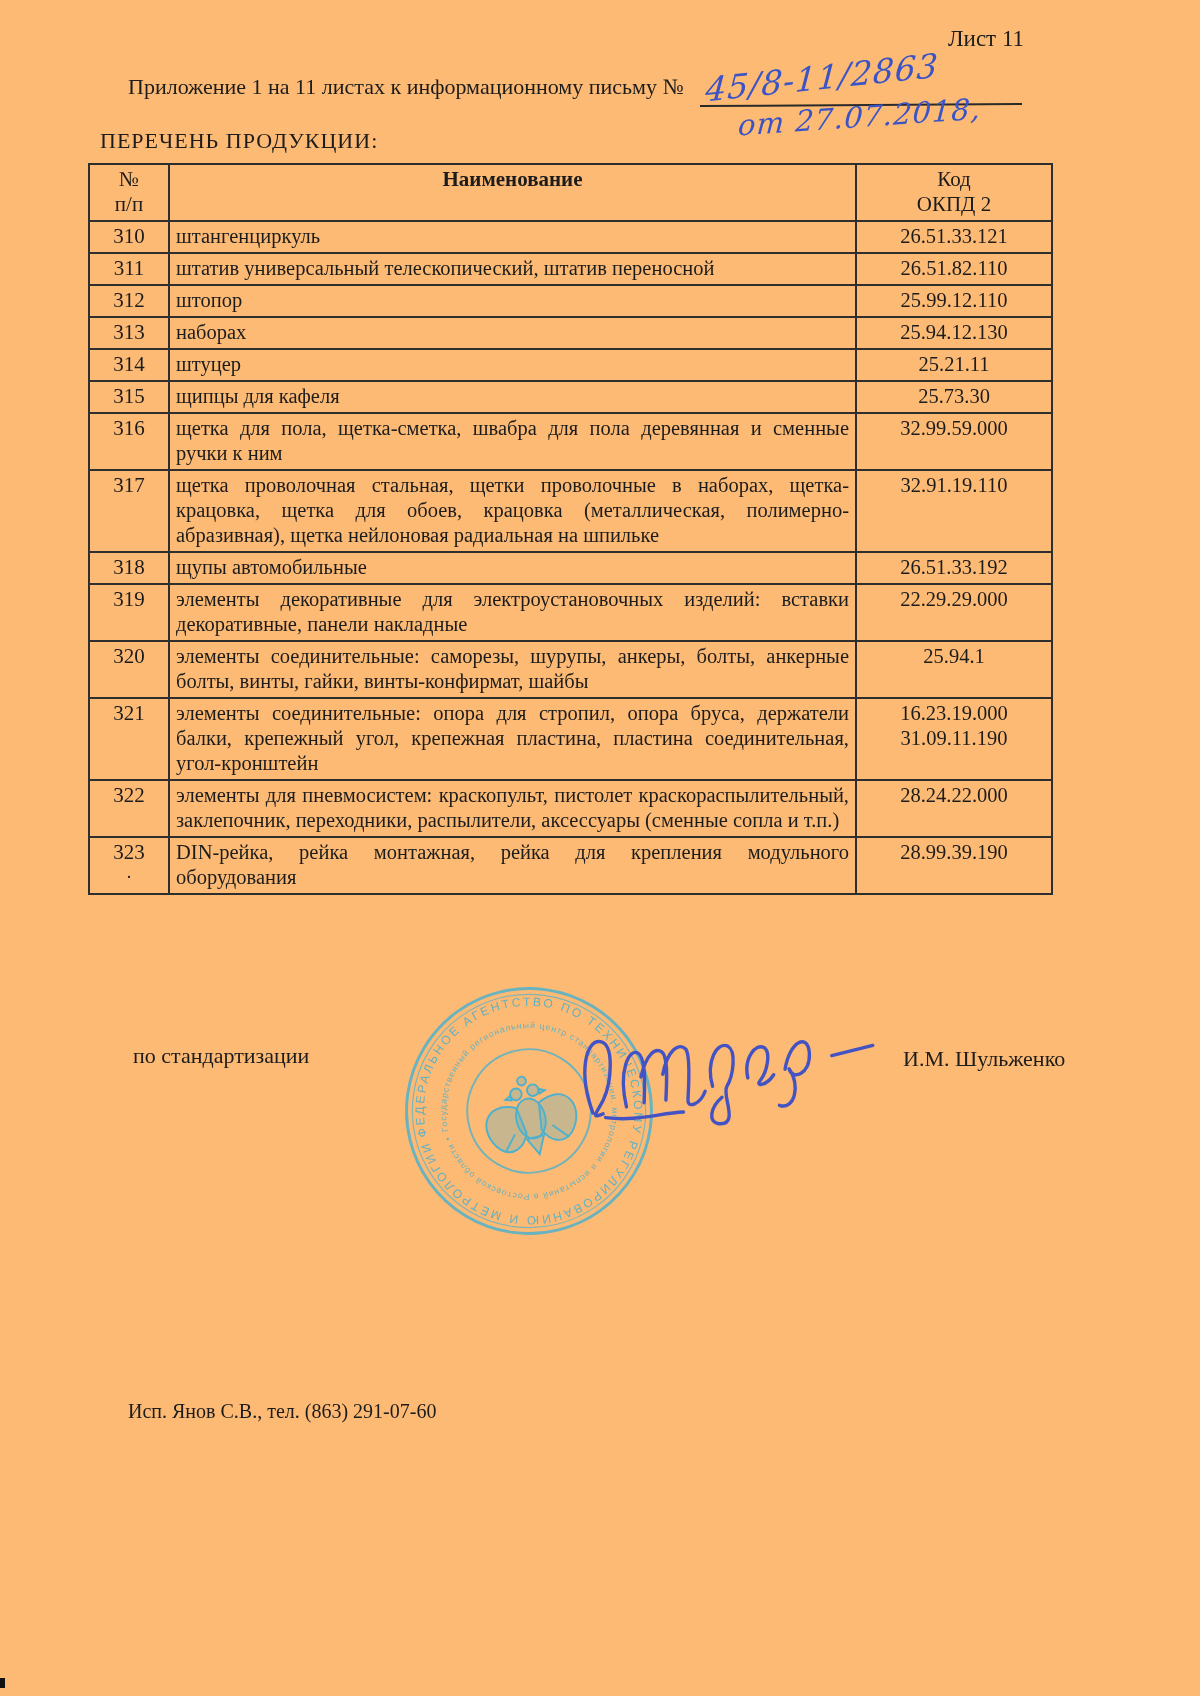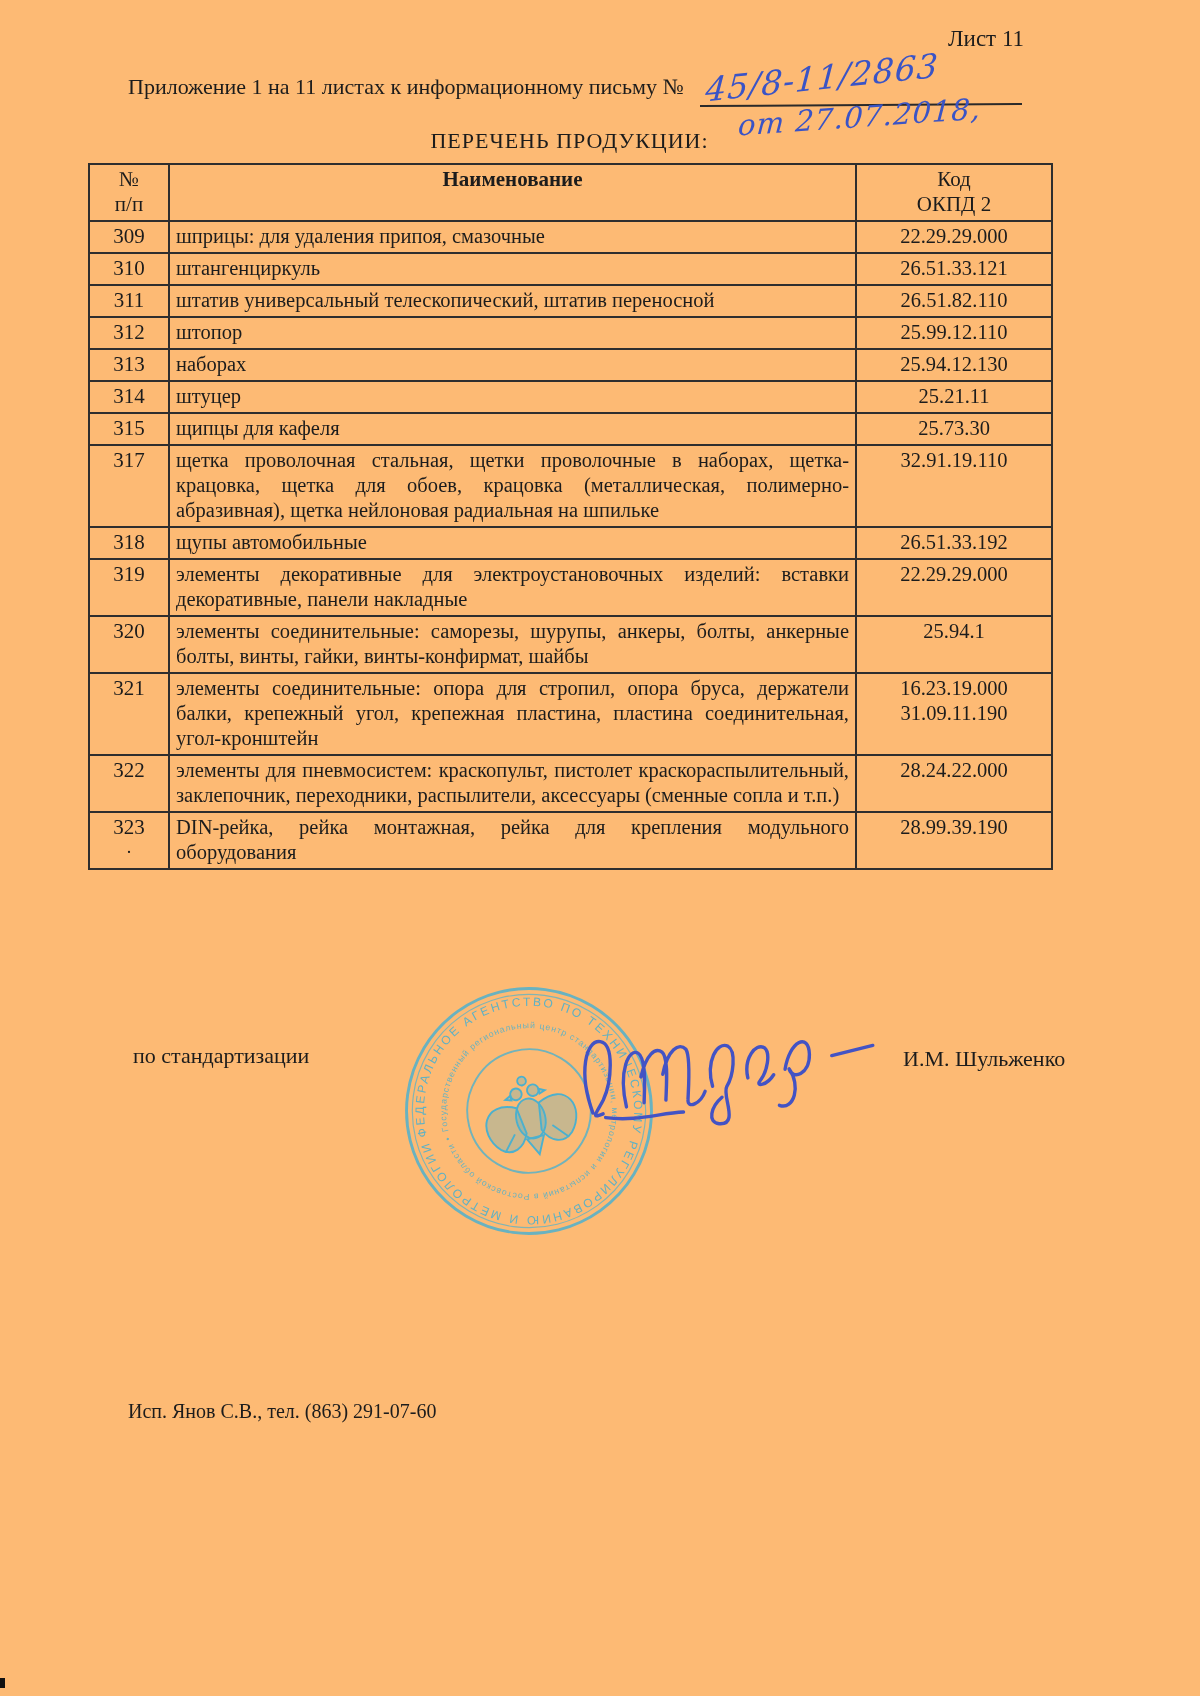--- a/index.html
+++ b/index.html
@@ -11,21 +11,21 @@
     font-family:"Liberation Serif","DejaVu Serif",serif;
     color:#1c1c1c;
     overflow:hidden;
   }
   .sheet-label{position:absolute;left:948px;top:26px;font-size:23px;}
   .appendix-line{position:absolute;left:128px;top:74px;font-size:22px;white-space:nowrap;text-align:right;}
   .blank-line{position:absolute;left:700px;top:104px;width:322px;height:2px;background:#2a2a2a;transform:rotate(-0.4deg);}
   .hand{font-family:"DejaVu Serif",serif;font-style:italic;color:#3a54c6;white-space:nowrap;}
   .hand-number{position:absolute;left:705px;top:58px;font-size:33px;transform:rotate(-6deg) skewX(-10deg);letter-spacing:1px;}
   .hand-date{position:absolute;left:738px;top:100px;font-size:29px;transform:rotate(-4deg) skewX(-8deg);letter-spacing:1px;}
-  .doc-title{position:absolute;left:88px;top:128px;width:963px;text-align:center;font-size:22px;letter-spacing:1px;}
+  .doc-title{position:absolute;left:100px;top:128px;width:963px;font-size:22px;letter-spacing:1px;}
 
   table.products{
     position:absolute;left:88px;top:163px;
     width:963px;border-collapse:collapse;table-layout:fixed;
     font-size:20.5px;line-height:25px;
   }
   table.products col.c1{width:80px;}
   table.products col.c2{width:687px;}
   table.products col.c3{width:196px;}
   table.products th,table.products td{
@@ -71,27 +71,20 @@
     <thead>
       <tr>
         <th class="h-num">№
 п/п</th>
         <th class="h-name">Наименование</th>
         <th class="h-code">Код
 ОКПД 2</th>
       </tr>
     </thead>
     <tbody>
-    <tr>
-      <td class="c-num">309</td>
-      <td class="c-name">шприцы: для удаления припоя, смазочные</td>
-      <td class="c-code">
-            <div>22.29.29.000</div>
-          </td>
-    </tr>
 
     <tr>
       <td class="c-num">310</td>
       <td class="c-name">штангенциркуль</td>
       <td class="c-code">
             <div>26.51.33.121</div>
           </td>
     </tr>
 
     <tr>
@@ -127,20 +120,27 @@
     </tr>
 
     <tr>
       <td class="c-num">315</td>
       <td class="c-name">щипцы для кафеля</td>
       <td class="c-code">
             <div>25.73.30</div>
           </td>
     </tr>
 
+    <tr>
+      <td class="c-num">316</td>
+      <td class="c-name">щетка для пола, щетка-сметка, швабра для пола деревянная и сменные ручки к ним</td>
+      <td class="c-code">
+            <div>32.99.59.000</div>
+          </td>
+    </tr>
 
     <tr>
       <td class="c-num">317</td>
       <td class="c-name">щетка проволочная стальная, щетки проволочные в наборах, щетка-крацовка, щетка для обоев, крацовка (металлическая, полимерно-абразивная), щетка нейлоновая радиальная на шпильке</td>
       <td class="c-code">
             <div>32.91.19.110</div>
           </td>
     </tr>
 
     <tr>

